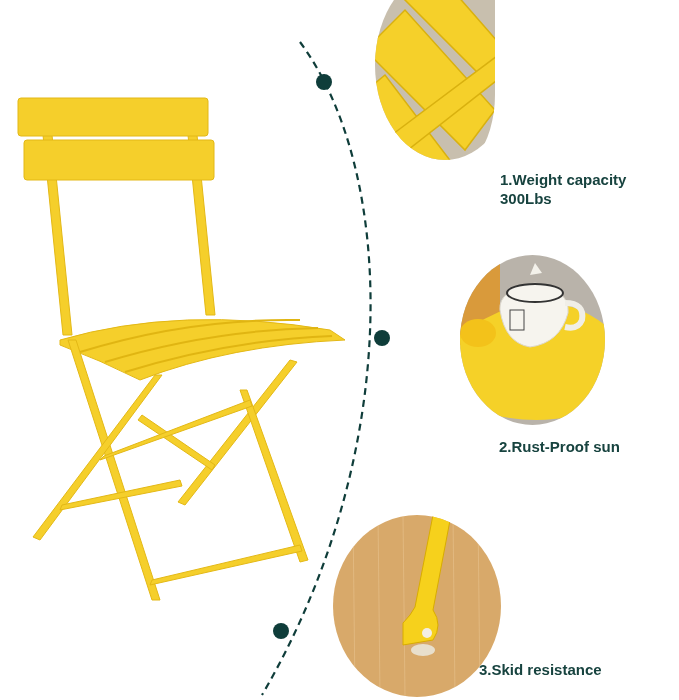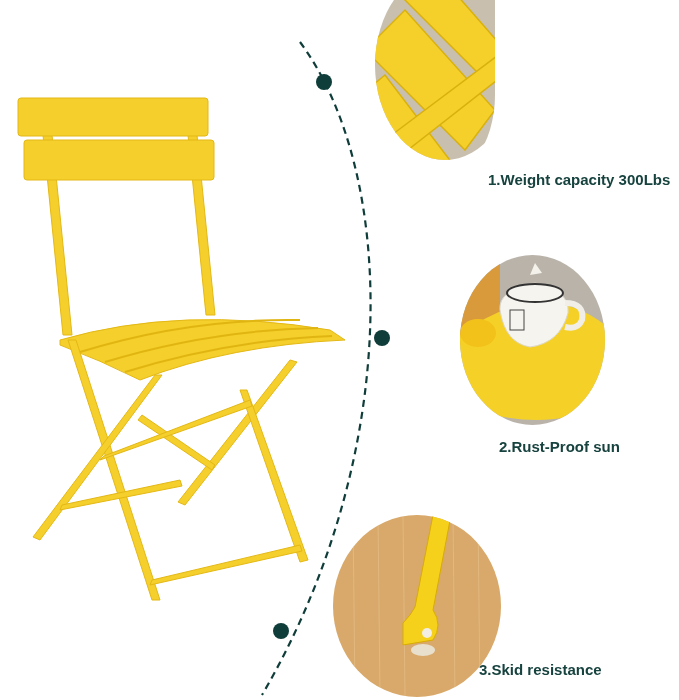--- a/index.html
+++ b/index.html
@@ -57,21 +57,21 @@
       <g fill="#f5d02a" stroke="#d9b10f" stroke-width="1.5">
         <polygon points="0,60 40,20 130,120 100,160"></polygon>
         <polygon points="30,0 70,-20 140,60 120,90"></polygon>
         <polygon points="-10,110 20,85 100,190 70,210"></polygon>
         <polygon points="20,150 140,60 145,80 30,170"></polygon>
       </g>
     </g>
   </svg>
 </div>
 
-<div class="label" style="left:488px;top:170px;">
+<div class="label" style="left:500px;top:170px;">
   <span>1.Weight capacity 300Lbs</span>
 </div>
 
 <div class="circle" style="left:460px;top:255px;width:145px;height:170px;">
   <svg width="145" height="170" viewBox="0 0 145 170">
     <rect width="145" height="170" fill="#b9b3aa"></rect>
     <rect x="0" y="0" width="40" height="90" fill="#d99a3b"></rect>
     <path d="M0 80 Q 80 20 145 70 L 145 150 Q 80 180 0 150 Z" fill="#f5d128"></path>
     <ellipse cx="18" cy="78" rx="18" ry="14" fill="#f3c21a"></ellipse>
     <path d="M40 55 Q 38 35 75 28 Q 110 35 108 58 Q 100 88 70 92 Q 45 88 40 55 Z" fill="#f6f4ee" stroke="#dcd7cc"></path>

